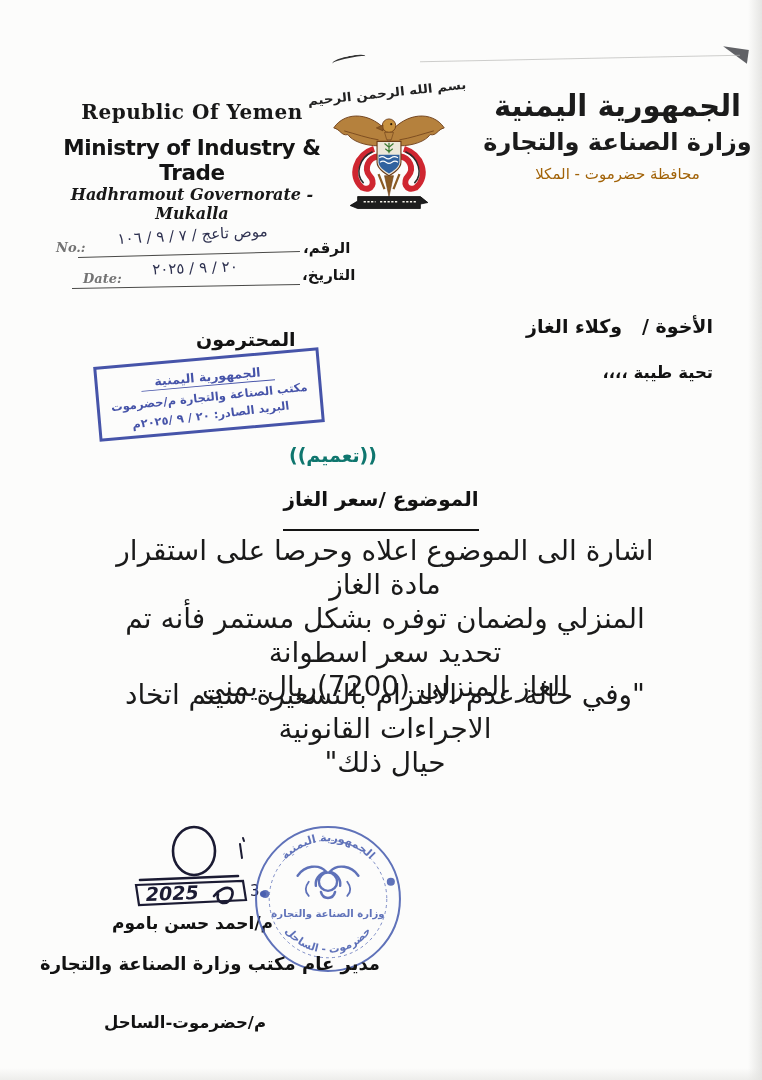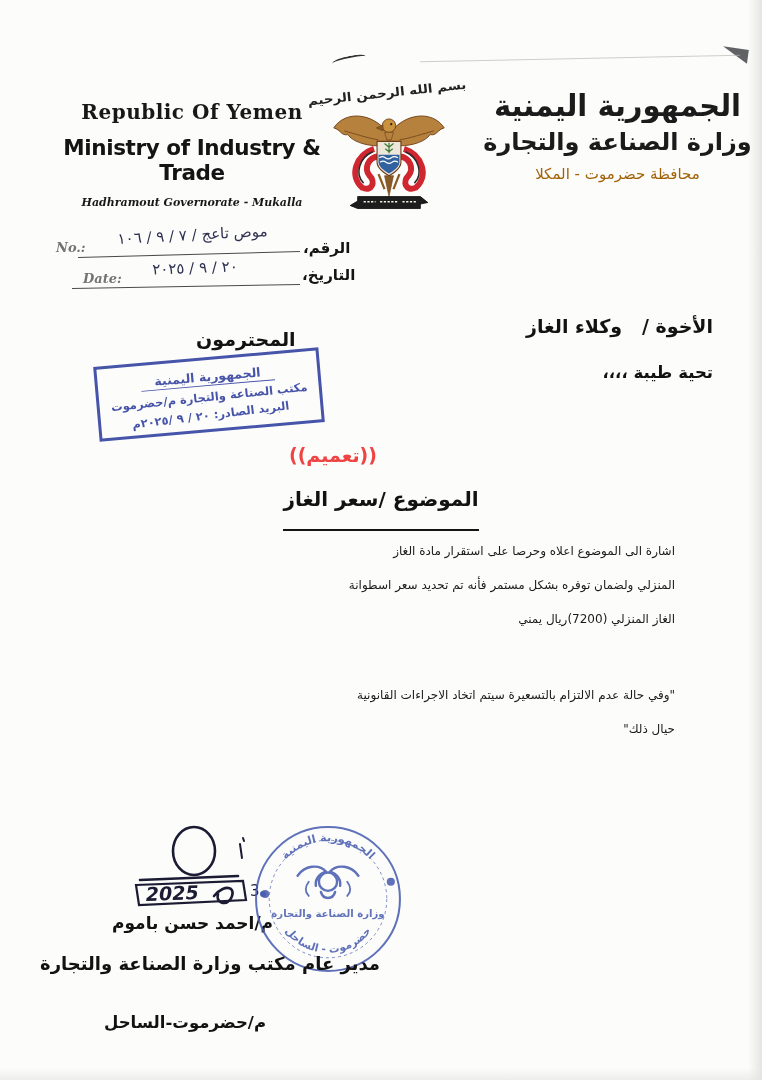--- a/index.html
+++ b/index.html
@@ -19,21 +19,21 @@
   .crease-line{position:absolute; left:420px; top:58px; width:320px; height:1px;
     background:#b9b9b6; transform:rotate(-1.2deg); opacity:.7;}
 
   
   .hdr-en{position:absolute; left:38px; top:100px; width:308px; text-align:center;}
   .hdr-en .l1{font-family:"DejaVu Serif", serif; font-weight:bold;
     font-size:20px; letter-spacing:.5px; color:#181818;}
   .hdr-en .l2{font-family:"DejaVu Sans", sans-serif; font-weight:bold; font-size:21.5px;
     margin-top:11px; letter-spacing:-0.4px; color:#141414;}
   .hdr-en .l3{font-family:"DejaVu Serif", serif; font-style:italic; font-weight:bold;
-    font-size:11px; margin-top:11px; color:#181818;text-align:center;}
+    font-size:16px; color:#181818;text-align:center;}
 
   .bismillah{position:absolute; left:312px; top:86px; width:150px; text-align:center;
     font-weight:bold; font-size:12px; transform:rotate(-6deg) scaleX(1.12); color:#222;}
   .bismillah-mark{position:absolute; left:332px; top:56px; width:34px; height:6px;
     border-top:2px solid #333; border-radius:60% 40% 0 0; transform:rotate(-10deg);}
   .emblem{position:absolute; left:314px; top:104px;}
 
   .hdr-ar{position:absolute; left:480px; top:88px; width:275px; text-align:center; direction:rtl;}
   .hdr-ar .l1{font-weight:bold; font-size:29px; transform:scaleY(1.05); color:#1b1b1b;}
   .hdr-ar .l2{font-weight:bold; font-size:24px; margin-top:6px; color:#1b1b1b;}
@@ -64,28 +64,28 @@
   .rect-stamp{position:absolute; left:96px; top:357px; width:204px; padding:6px 8px 7px;
     border:3px solid #2e3d9e; transform:rotate(-5deg); direction:rtl; text-align:center;
     color:#2e3d9e; opacity:.88; background:rgba(255,255,255,.0);}
   .rect-stamp .s1{font-weight:bold; font-size:12.5px; border-bottom:1.5px solid #2e3d9e;
     display:inline-block; padding:0 14px 1px;}
   .rect-stamp .s2{font-weight:bold; font-size:11.5px; margin-top:4px; transform:rotate(-1deg);}
   .rect-stamp .s3{font-weight:bold; font-size:11.5px; margin-top:4px; transform:rotate(-2deg);}
 
   
   .circular{position:absolute; left:0; width:666px; top:444px; text-align:center;
-    font-weight:bold; font-size:19px; direction:rtl; color:#ef4444;}
+    font-weight:bold; font-size:19px; direction:rtl; color:#0f766e;}
   .subject-line{position:absolute; left:0; width:762px; top:487px; text-align:center; direction:rtl;}
   .subject-line span{font-weight:bold; font-size:20px; border-bottom:2px solid #141414;
     padding-bottom:18px; color:#121212;}
 
   
-  .body-p{position:absolute; left:95px; width:580px; text-align:right; direction:rtl;
-    font-size:12px; line-height:34px; color:#1a1a1a;}
+  .body-p{position:absolute; left:95px; width:580px; text-align:center; direction:rtl;
+    font-size:28px; line-height:34px; color:#1a1a1a;}
   .p1{top:534px;}
   .p2{top:678px;}
 
   
   .sig-svg{position:absolute; left:122px; top:824px;}
   .round-stamp{position:absolute; left:240px; top:823px; opacity:.88;}
   .sig-name{position:absolute; left:112px; top:901px; font-weight:bold; font-size:17px;
     direction:rtl; color:#121212;margin-top:12px;}
   .sig-title{position:absolute; left:40px; top:953px; font-weight:bold; font-size:18px;
     direction:rtl; color:#121212;}

